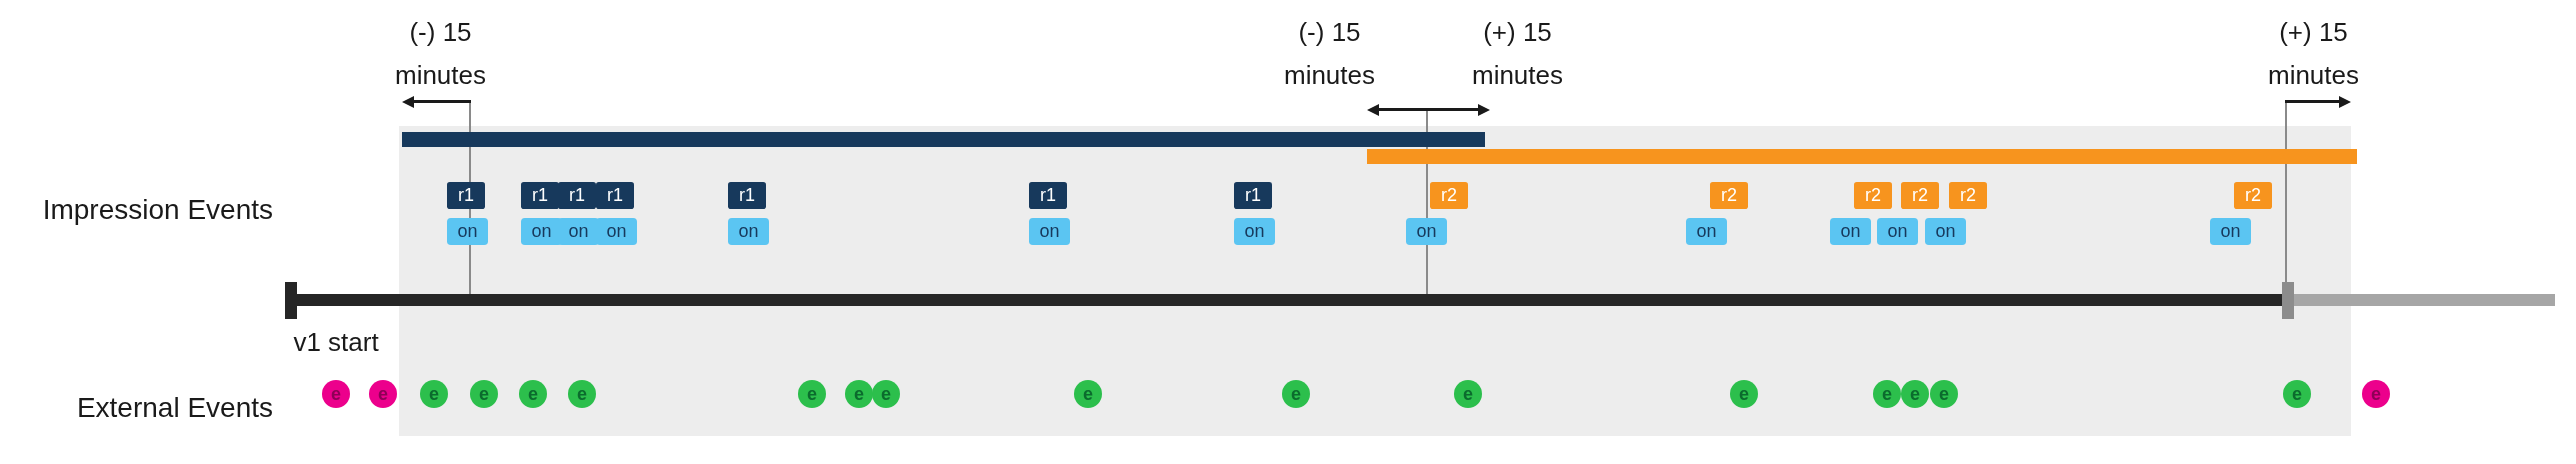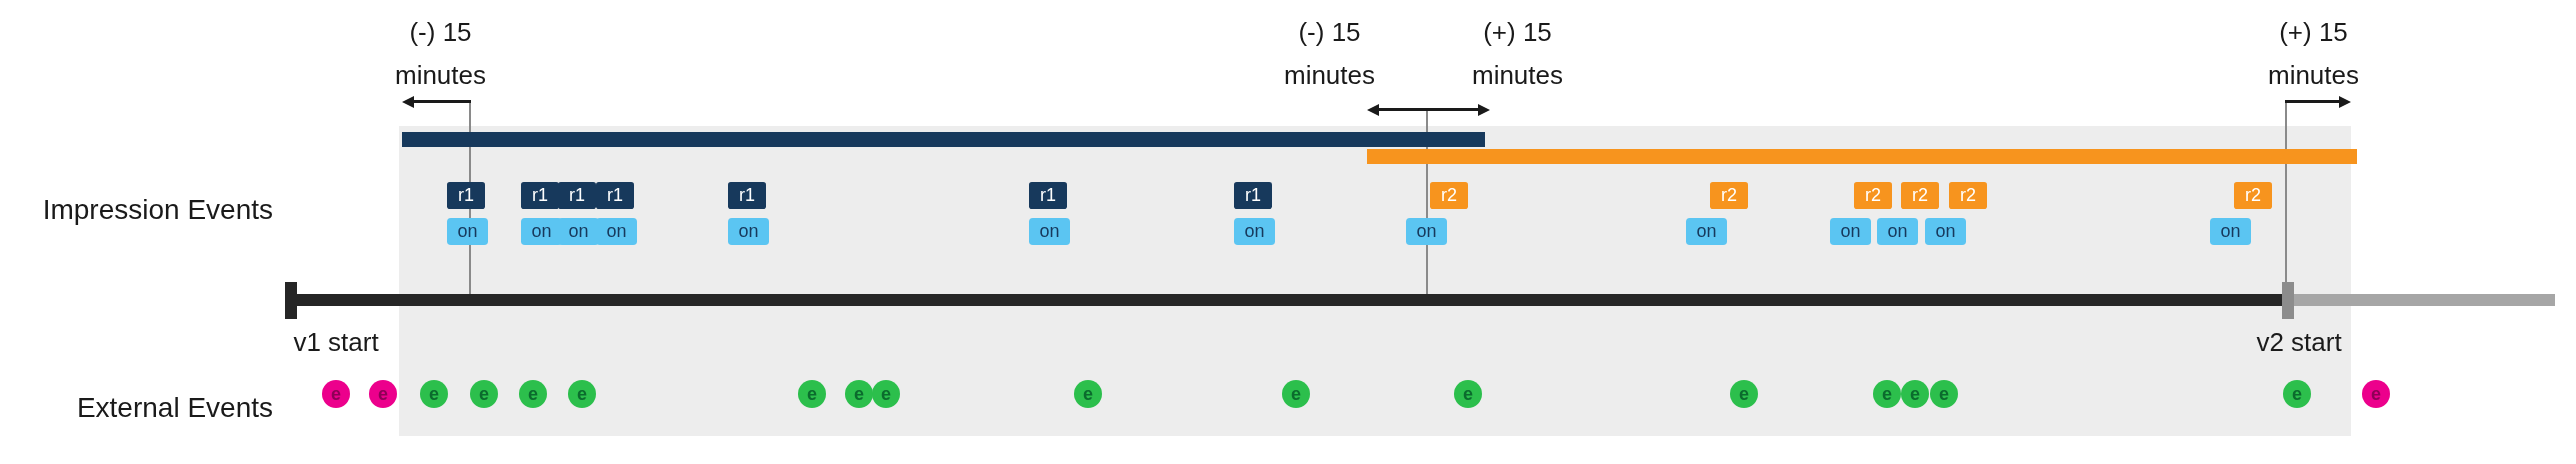--- a/index.html
+++ b/index.html
@@ -80,21 +80,20 @@
 
   <div class="timeline-seg black"></div>
   <div class="timeline-seg gray"></div>
   <div class="cap left"></div>
   <div class="cap right"></div>
 
   <div class="side-label impression">Impression Events</div>
   <div class="side-label external">External Events</div>
 
   <div class="axis-label v1">v1 start</div>
-  <div class="axis-label v2">v2 start</div>
 
   <div class="annotation a">
     <div>(-) 15</div>
     <div>minutes</div>
   </div>
   <div class="annotation b">
     <div>(-) 15</div>
     <div>minutes</div>
   </div>
   <div class="annotation c">

